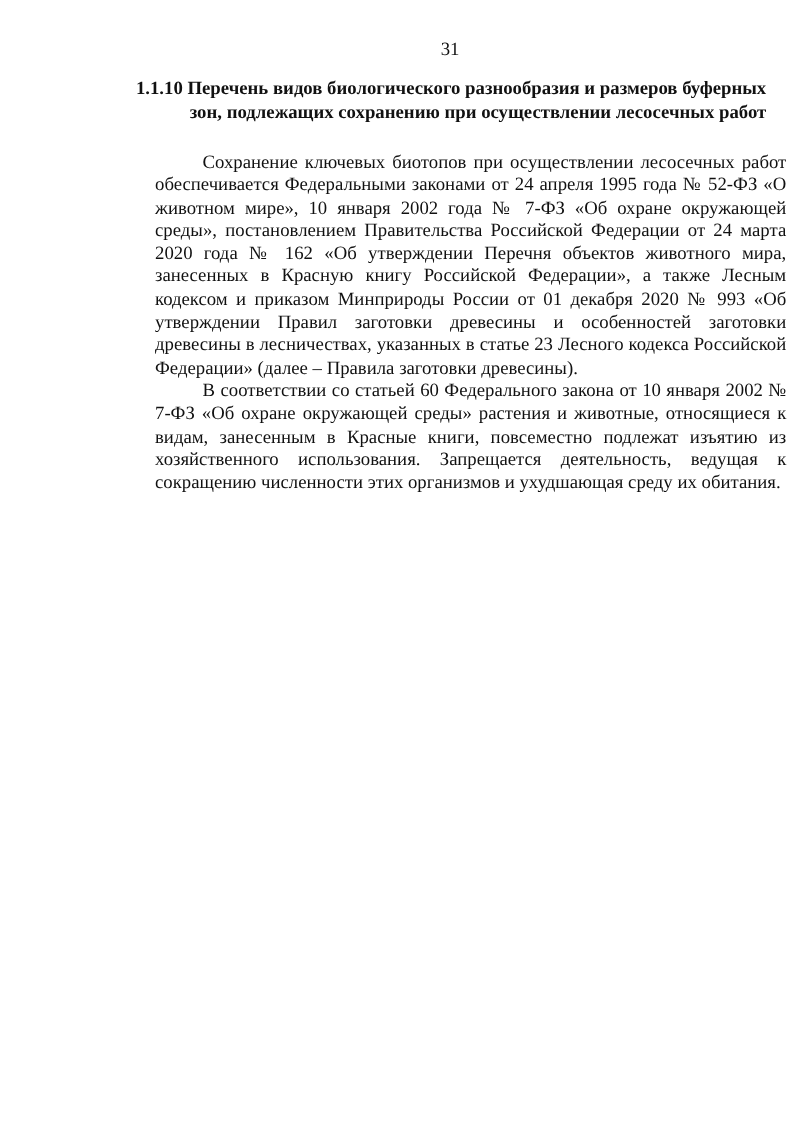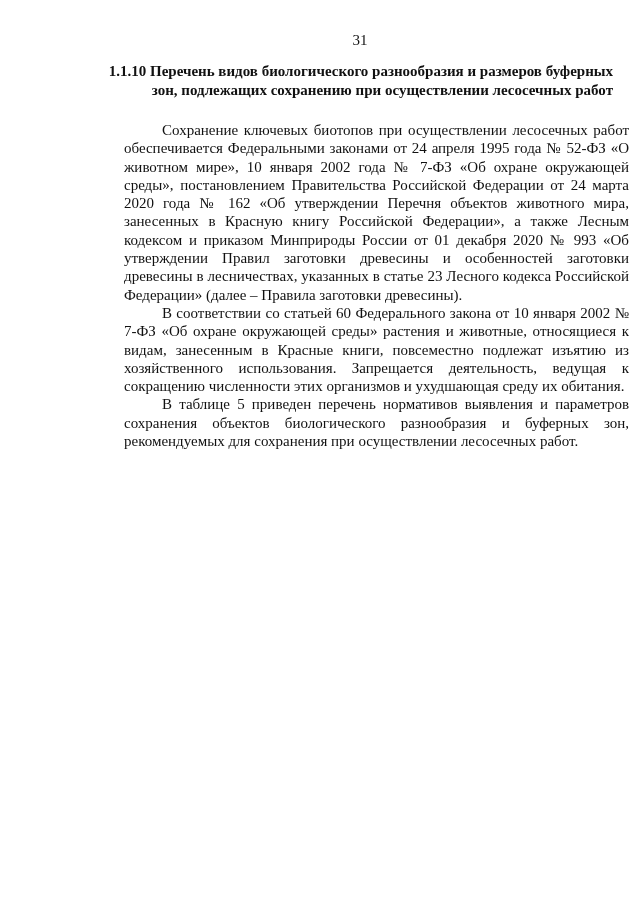--- a/index.html
+++ b/index.html
@@ -55,14 +55,13 @@
 </head>
 <body>
 
 <div class="page-number">31</div>
 
 <h2 class="section-title">1.1.10 Перечень видов биологического разнообразия и размеров буферных зон, подлежащих сохранению при осуществлении лесосечных работ</h2>
 
 <div class="body-text">
   <p class="para">Сохранение ключевых биотопов при осуществлении лесосечных работ обеспечивается Федеральными законами  от 24 апреля 1995 года № 52-ФЗ «О животном мире», 10 января 2002 года № 7-ФЗ «Об охране окружающей среды», постановлением Правительства Российской Федерации от 24 марта 2020 года № 162 «Об утверждении Перечня объектов животного мира, занесенных в Красную книгу Российской Федерации», а также Лесным кодексом и приказом Минприроды России от 01 декабря 2020 № 993 «Об утверждении Правил заготовки древесины и особенностей заготовки древесины в лесничествах, указанных в статье 23 Лесного кодекса Российской Федерации» (далее – Правила заготовки древесины).</p>
   <p class="para">В соответствии со статьей 60 Федерального закона от 10 января 2002 № 7-ФЗ «Об охране окружающей среды» растения и животные, относящиеся к видам, занесенным в Красные книги, повсеместно подлежат изъятию из хозяйственного использования. Запрещается деятельность, ведущая к сокращению численности этих организмов и ухудшающая среду их обитания.</p>
-  <p class="para">В таблице 5 приведен перечень нормативов выявления и параметров сохранения объектов биологического разнообразия и буферных зон, рекомендуемых для сохранения при осуществлении лесосечных работ.</p>
 </div>
 
 </body></html>

